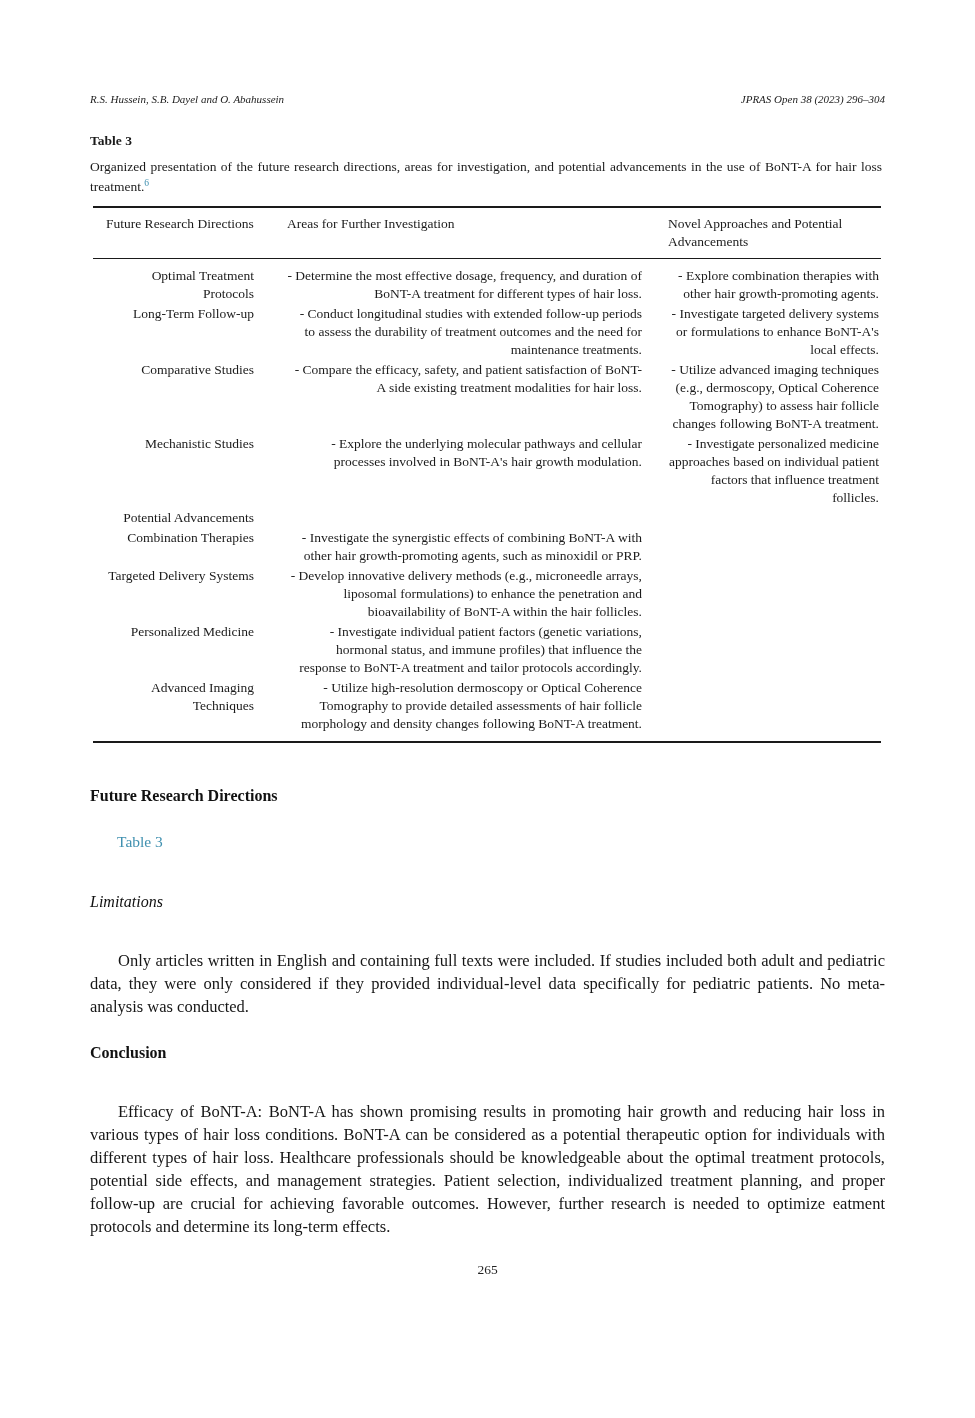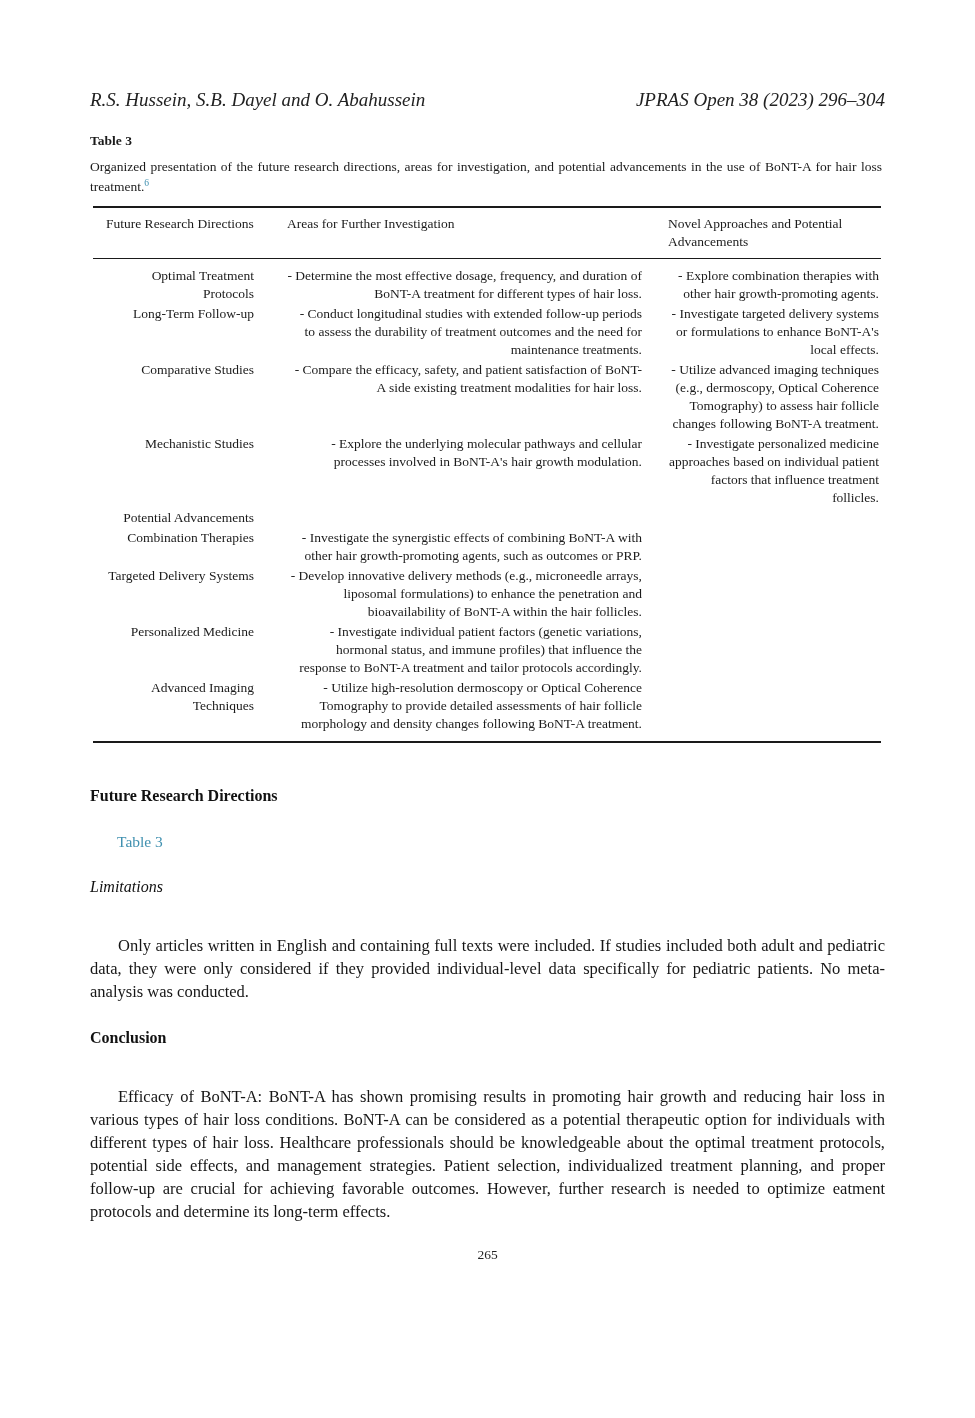--- a/index.html
+++ b/index.html
@@ -9,21 +9,21 @@
     font-family: "Liberation Serif", "DejaVu Serif", serif;
     color: #1b1b1b;
     overflow: hidden;
   }
   .page { padding: 0 90px; }
 
   
   .running-head {
     margin-top: 92px;
     display: flex; justify-content: space-between;
-    font-style: italic; font-size: 19px; line-height: 15px;
+    font-style: italic; font-size: 11px; line-height: 15px;
     color: #222;
   }
 
   
   .table-block { margin-top: 26px; }
   .table-label { font-weight: bold; font-size: 13.5px; line-height: 16px; }
   .table-caption {
     margin-top: 8px; font-size: 13.5px; line-height: 20px;
     text-align: justify; width: 792px;
   }
@@ -63,21 +63,21 @@
     font-weight: bold; font-size: 16px; line-height: 18px; color: #111;
   }
   .h-future { margin-top: 44px; }
   .table-link {
     display: inline-block;
     margin-top: 28px; margin-left: 27px;
     font-size: 15.5px; line-height: 18px;
     color: #4191b0; text-decoration: none; cursor: pointer;
   }
   .h-limitations {
-    margin-top: 27px; font-style: italic; font-weight: normal;
+    margin-top: 42px; font-style: italic; font-weight: normal;
     font-size: 16px; line-height: 18px;
   }
   .body-para {
     margin-top: 38px;
     font-size: 16.5px; line-height: 23px;
     text-align: justify; text-indent: 28px;
     color: #161616;
   }
   .h-conclusion { margin-top: 26px; }
 
@@ -134,21 +134,21 @@
           <td class="col-area">- Explore the underlying molecular pathways and cellular processes involved in BoNT-A's hair growth modulation.</td>
           <td class="col-novel">- Investigate personalized medicine approaches based on individual patient factors that influence treatment follicles.</td>
         </tr>
         <tr>
           <td class="col-dir">Potential Advancements</td>
           <td class="col-area"></td>
           <td class="col-novel"></td>
         </tr>
         <tr>
           <td class="col-dir">Combination Therapies</td>
-          <td class="col-area">- Investigate the synergistic effects of combining BoNT-A with other hair growth-promoting agents, such as outcomes or PRP.</td>
+          <td class="col-area">- Investigate the synergistic effects of combining BoNT-A with other hair growth-promoting agents, such as minoxidil or PRP.</td>
           <td class="col-novel"></td>
         </tr>
         <tr>
           <td class="col-dir">Targeted Delivery Systems</td>
           <td class="col-area">- Develop innovative delivery methods (e.g., microneedle arrays, liposomal formulations) to enhance the penetration and bioavailability of BoNT-A within the hair follicles.</td>
           <td class="col-novel"></td>
         </tr>
         <tr>
           <td class="col-dir">Personalized Medicine</td>
           <td class="col-area">- Investigate individual patient factors (genetic variations, hormonal status, and immune profiles) that influence the response to BoNT-A treatment and tailor protocols accordingly.</td>

